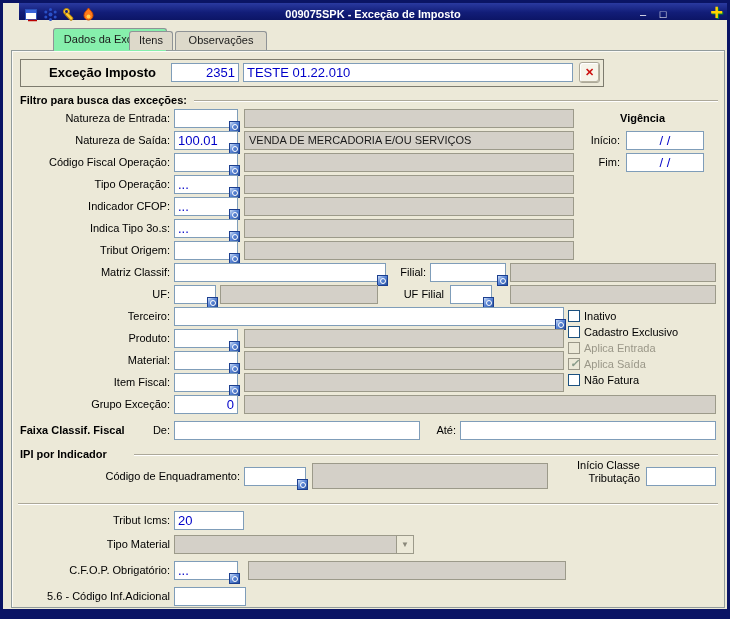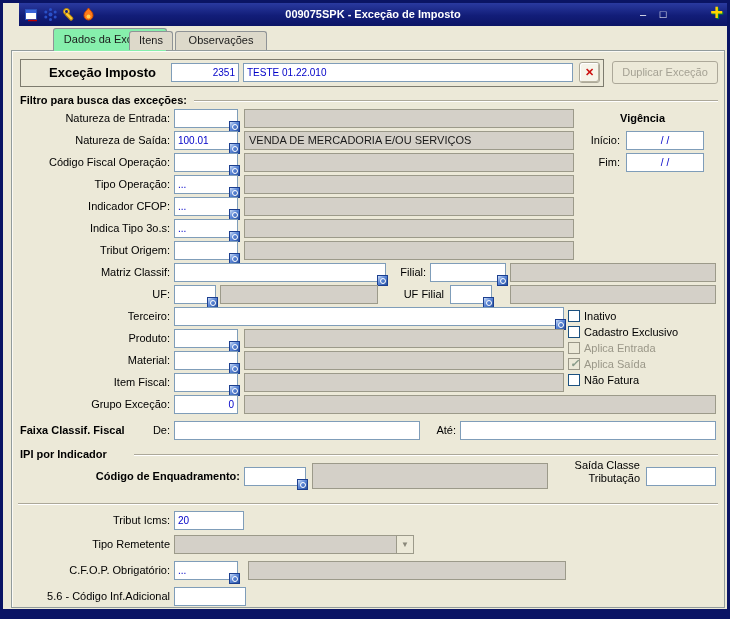--- a/index.html
+++ b/index.html
@@ -3,21 +3,21 @@
 <meta charset="utf-8">
 <style>
   * { margin:0; padding:0; }
   html,body { width:730px; height:619px; }
   body { font-family:"Liberation Sans", sans-serif; font-size:11px; color:#000; background:#fff; position:relative; }
 
   .window { position:absolute; inset:0; box-sizing:border-box;
     border:3px solid #0a1464; border-bottom:10px solid #0a1464; background:#ece9d8; }
 
   
-  .titlebar { position:absolute; left:16px; top:0; right:0; height:23px;
+  .titlebar { position:absolute; left:16px; top:0; right:0; height:17px;
     background:linear-gradient(180deg,#2a3aa0 0%,#121d78 55%,#0c1566 100%);padding-left:46px; }
   .titlebar .ticons { position:absolute; left:5px; top:4px; display:flex; gap:4px; }
   .ticon { width:15px; height:15px; display:inline-block; }
   .wtitle { position:absolute; left:0; right:0; top:0; height:23px; line-height:23px;
     text-align:center; color:#fff; font-weight:bold; font-size:11px; }
   .wctl { position:absolute; top:4px; color:#fff; font-size:11px; line-height:14px;
     width:16px; height:14px; text-align:center; cursor:default; }
   .wplus { position:absolute; top:-2px; right:4px; color:#ffd400; font-size:22px; font-weight:bold;
     text-shadow:1px 1px 0 #083; line-height:24px; }
 
@@ -32,21 +32,21 @@
   .content { position:absolute; left:8px; top:47px; width:714px; height:558px;
     box-sizing:border-box; border:1px solid #919b9c; background:#ece9d8;
     box-shadow:inset 1px 1px 0 #fbfaf5; }
 
   .lbl { position:absolute; height:19px; line-height:19px; text-align:right; white-space:nowrap; }
   .b { font-weight:bold; }
   .ltxt { position:absolute; height:19px; line-height:19px; white-space:nowrap; }
 
   .fld { position:absolute; height:19px; }
   .fld input { width:100%; height:19px; box-sizing:border-box; border:1px solid #7f9db9;
-    background:#fff; color:#0000c8; font-family:inherit; font-size:10px; padding:0 3px; outline:none; }
+    background:#fff; color:#0000c8; font-family:inherit; font-size:13px; padding:0 3px; outline:none; }
   .fld.r input { text-align:right; }
   .fld.c input { text-align:center; }
 
   .lk { position:absolute; right:-2px; bottom:-4px; width:11px; height:11px; box-sizing:border-box;
     border:1px solid #1c3f8f; background:linear-gradient(135deg,#cfe0f8 0%,#5b86d6 45%,#27509f 100%); }
   .lk::after { content:""; position:absolute; left:2px; top:2px; width:4px; height:4px;
     border:1px solid #fff; border-radius:50%; }
 
   .desc { position:absolute; height:19px; box-sizing:border-box; background:#d4d0c8;
     border:1px solid #9c9a8a; color:#1a1a1a; line-height:17px; padding:0 4px;
@@ -137,21 +137,20 @@
     <div class="hbox">
       <span class="ltxt b" style="left:28px;top:3px;font-size:13px;">Exceção Imposto</span>
       <span class="fld r" style="left:150px;top:3px;width:68px;">
         <input value="2351" style="">
       </span>
       <span class="fld" style="left:222px;top:3px;width:330px;">
         <input value="TESTE 01.22.010" style="">
       </span>
       <span class="btn xbtn" style="left:558px;top:2px;width:21px;height:21px;"><span>✕</span></span>
     </div>
-    <span class="btn disabled" style="left:600px;top:10px;width:106px;height:23px;line-height:21px;">Duplicar Exceção</span>
 
     <span class="ltxt b" style="left:8px;top:40px;">Filtro para busca das exceções:</span>
     <span class="hline" style="left:182px;top:49px;width:524px;"></span>
 
     <span class="lbl" style="left:0;top:58px;width:158px;">Natureza de Entrada:</span>
     <span class="fld" style="left:162px;top:58px;width:64px;">
       <input value="" style="">
       <i class="lk"></i>
     </span>
     <span class="desc" style="left:232px;top:58px;width:330px;"></span>
@@ -287,39 +286,39 @@
       <input value="" style="">
     </span>
     <span class="lbl" style="left:410px;top:370px;width:34px;">Até:</span>
     <span class="fld" style="left:448px;top:370px;width:256px;">
       <input value="" style="">
     </span>
 
     <span class="ltxt b" style="left:8px;top:394px;">IPI por Indicador</span>
     <span class="hline" style="left:122px;top:403px;width:584px;"></span>
 
-    <span class="lbl" style="left:0;top:416px;width:228px;font-weight:bold;">Código de Enquadramento:</span>
+    <span class="lbl" style="left:0;top:416px;width:228px;">Código de Enquadramento:</span>
     <span class="fld" style="left:232px;top:416px;width:62px;">
       <input value="" style="">
       <i class="lk"></i>
     </span>
     <span class="desc tall" style="left:300px;top:412px;width:236px;"></span>
-    <span class="lbl" style="left:540px;top:408px;width:88px;height:28px;line-height:13px;white-space:normal;">Saída Classe Tributação</span>
+    <span class="lbl" style="left:540px;top:408px;width:88px;height:28px;line-height:13px;white-space:normal;">Início Classe Tributação</span>
     <span class="fld" style="left:634px;top:416px;width:70px;">
       <input value="" style="">
     </span>
 
     <span class="hline" style="left:6px;top:452px;width:700px;"></span>
 
     <span class="lbl" style="left:0;top:460px;width:158px;">Tribut Icms:</span>
     <span class="fld" style="left:162px;top:460px;width:70px;">
       <input value="20" style="">
     </span>
 
-    <span class="lbl" style="left:0;top:484px;width:158px;">Tipo Remetente</span>
+    <span class="lbl" style="left:0;top:484px;width:158px;">Tipo Material</span>
     <span class="combo" style="left:162px;top:484px;width:240px;">
       <span></span>
       <span class="arrow">▼</span>
     </span>
 
     <span class="lbl" style="left:0;top:510px;width:158px;">C.F.O.P. Obrigatório:</span>
     <span class="fld" style="left:162px;top:510px;width:64px;">
       <input value="..." style="">
       <i class="lk"></i>
     </span>

